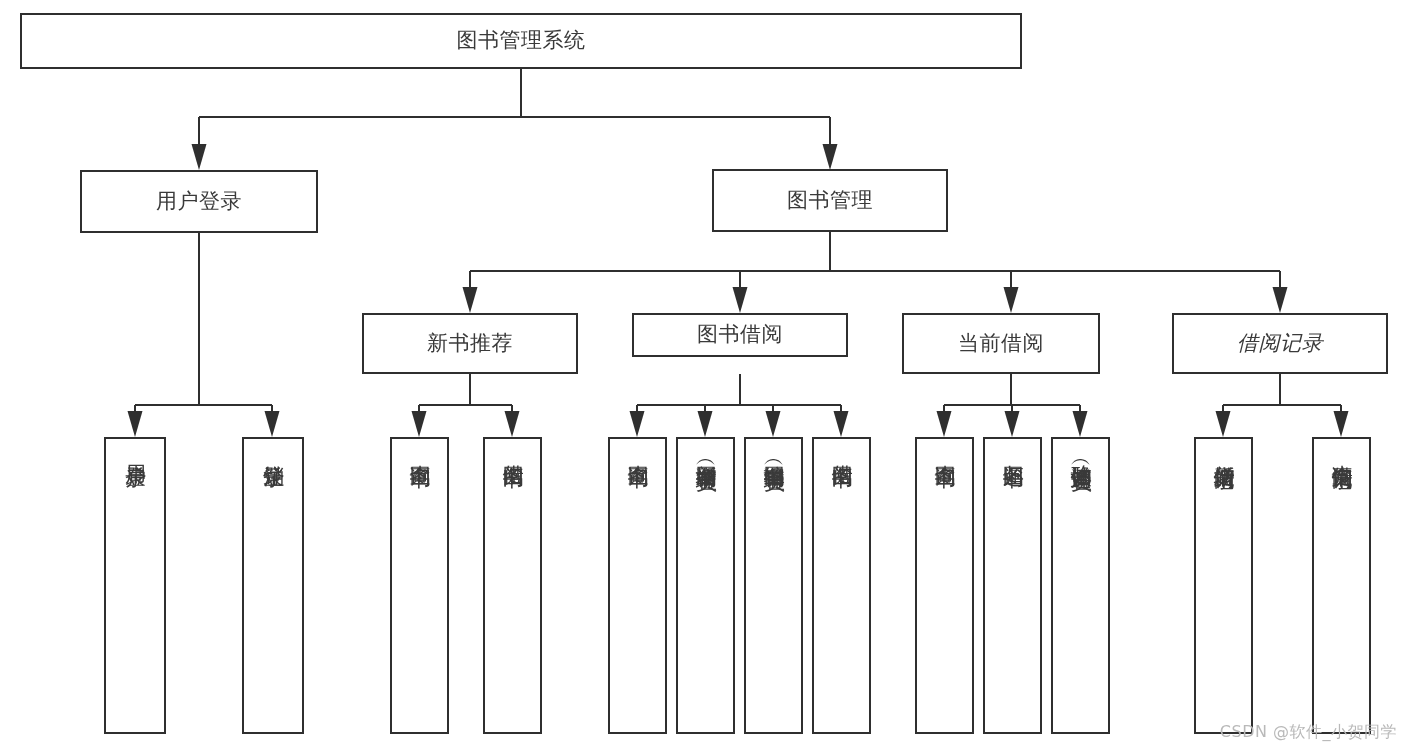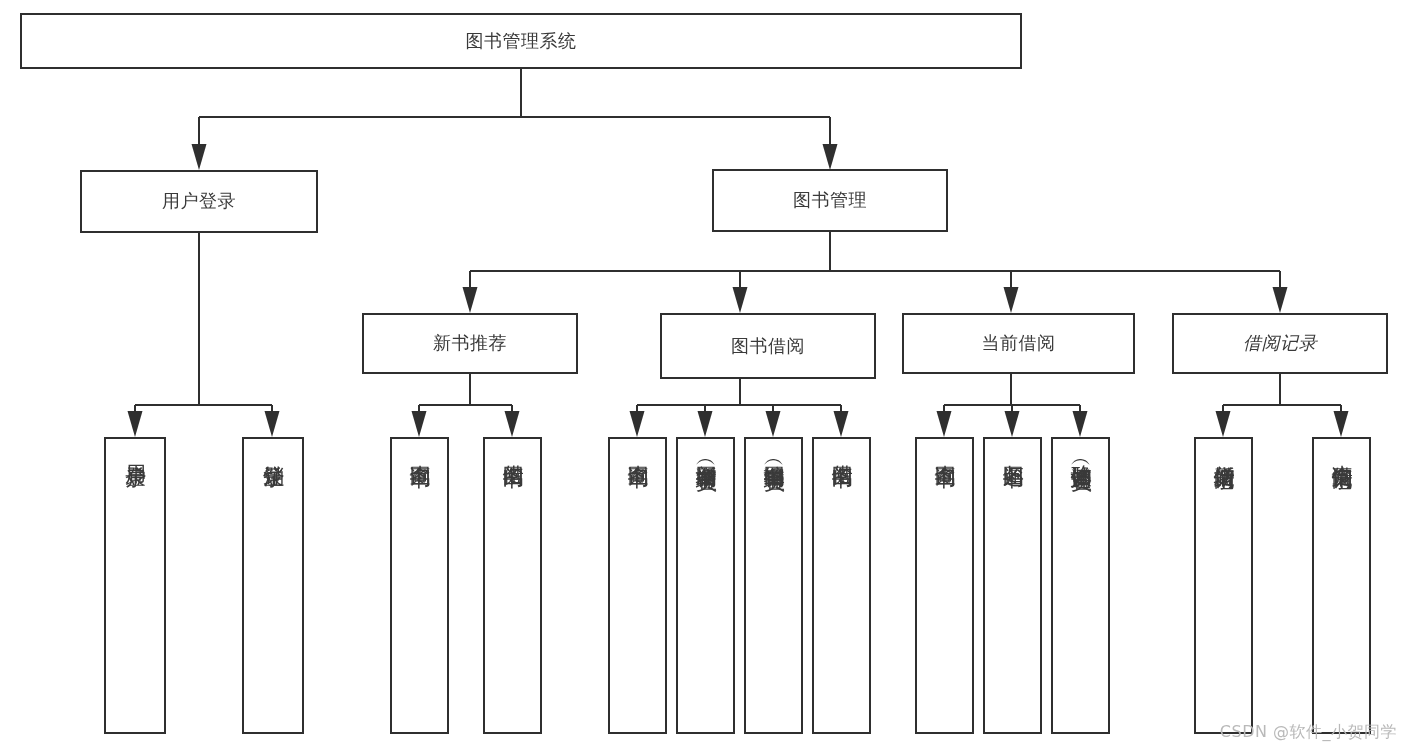--- a/index.html
+++ b/index.html
@@ -31,21 +31,21 @@
     box-sizing: border-box;
     background: #ffffff;
     border: 2px solid #2f2f2f;
     display: flex;
     align-items: center;
     justify-content: center;
     z-index: 2;
   }
   .node .node-label {
     color: #3a3a3a;
-    font-size: 18px;
+    font-size: 21px;
     line-height: 1.12;
     letter-spacing: 0.5px;
     white-space: nowrap;
     text-align: center;
   }
   .node.leaf {
     align-items: flex-start;
     padding-top: 9px;
   }
   .node.leaf .node-label {
@@ -136,24 +136,24 @@
   <div class="node lvl1" style="left:80px; top:170px; width:238px; height:63px;">
     <span class="node-label">用户登录</span>
   </div>
   <div class="node lvl2" style="left:362px; top:313px; width:216px; height:61px;">
     <span class="node-label">新书推荐</span>
   </div>
 
   <div class="node lvl1" style="left:712px; top:169px; width:236px; height:63px;">
     <span class="node-label">图书管理</span>
   </div>
-  <div class="node lvl2" style="left:632px; top:313px; width:216px; height:66px;margin-left:28px;">
+  <div class="node lvl2" style="left:632px; top:313px; width:216px; height:44px;">
     <span class="node-label">图书借阅</span>
   </div>
-  <div class="node lvl2" style="left:902px; top:313px; width:233px; height:61px;">
+  <div class="node lvl2" style="left:902px; top:313px; width:198px; height:61px;">
     <span class="node-label">当前借阅</span>
   </div>
   <div class="node lvl2" style="left:1172px; top:313px; width:216px; height:61px;font-style:italic;">
     <span class="node-label">借阅记录</span>
   </div>
 
   <div class="node leaf" style="left:104px; top:437px; width:62px; height:297px;">
     <span class="node-label">用户登录</span>
   </div>
   <div class="node leaf" style="left:242px; top:437px; width:62px; height:297px;">

